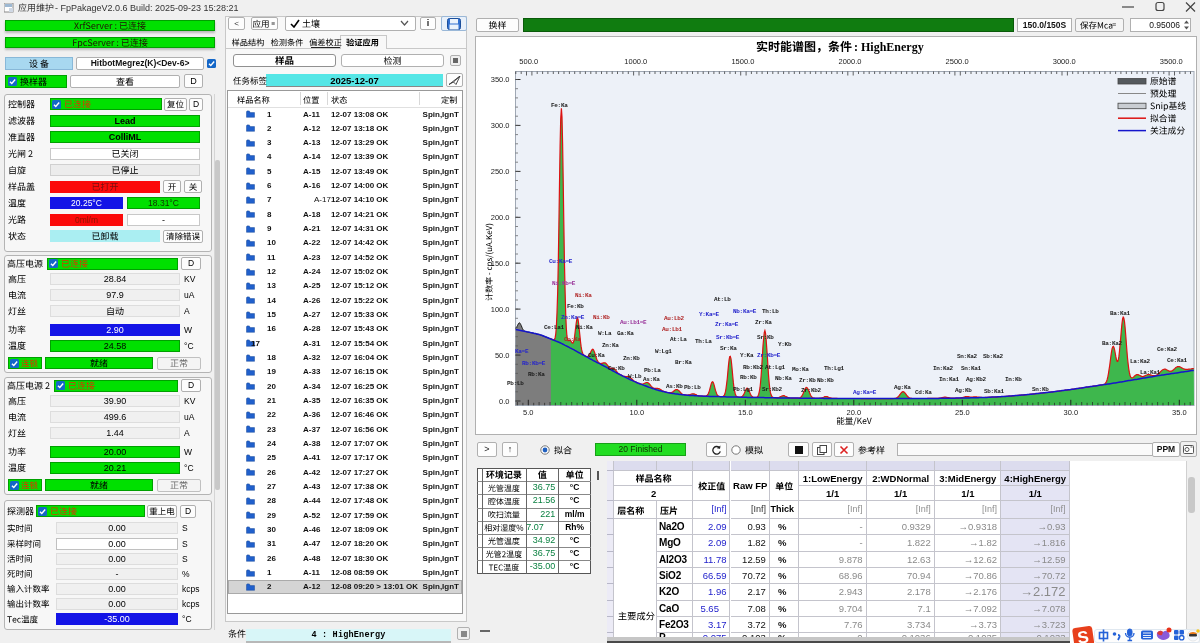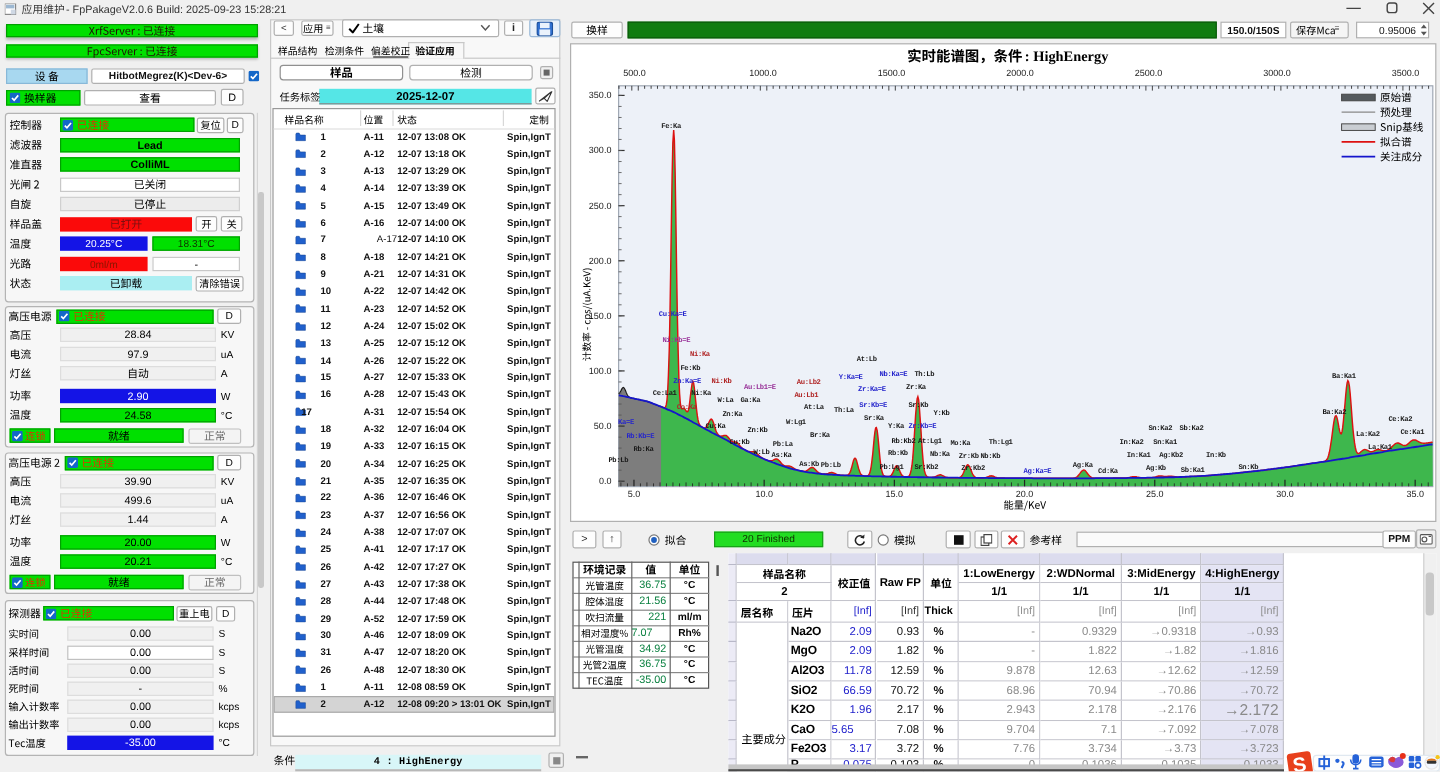--- a/index.html
+++ b/index.html
@@ -1054,21 +1054,21 @@
 <div class="a" style="left:866.6px;top:584.3px;width:68.1px;height:16.3px;background:#fff;border-right:1px solid #c4c4cc;border-bottom:1px solid #c4c4cc;"></div>
 <div class="a t" style="left:866.6px;top:584.3px;width:64.1px;height:16.3px;line-height:16.3px;font-size:9.5px;text-align:right;color:#8a8a8a;font-weight:normal">2.178</div>
 <div class="a" style="left:934.7px;top:584.3px;width:66.3px;height:16.3px;background:#fff;border-right:1px solid #c4c4cc;border-bottom:1px solid #c4c4cc;"></div>
 <div class="a t" style="left:934.7px;top:584.3px;width:62.3px;height:16.3px;line-height:16.3px;font-size:9.5px;text-align:right;color:#8a8a8a;font-weight:normal">→2.176</div>
 <div class="a" style="left:1001px;top:584.3px;width:68.5px;height:16.3px;background:#e4e4f4;border-right:1px solid #c4c4cc;border-bottom:1px solid #c4c4cc;"></div>
 <div class="a t" style="left:1001px;top:584.3px;width:64.5px;height:16.3px;line-height:16.3px;font-size:13px;text-align:right;color:#8a8a8a;font-weight:normal">→2.172</div>
 <div class="a" style="left:607px;top:600.6px;width:7.3px;height:16.3px;background:#ecebf6;border-right:1px solid #c4c4cc;border-bottom:1px solid #b8b8c8;"></div>
 <div class="a" style="left:657px;top:600.6px;width:35.9px;height:16.3px;background:#fff;border-right:1px solid #c4c4cc;border-bottom:1px solid #c4c4cc;"></div>
 <div class="a t" style="left:659px;top:600.6px;width:33.9px;height:16.3px;line-height:16.3px;font-size:10px;font-weight:bold;letter-spacing:-0.2px">CaO</div>
 <div class="a" style="left:692.9px;top:600.6px;width:37.6px;height:16.3px;background:#fff;border-right:1px solid #c4c4cc;border-bottom:1px solid #c4c4cc;"></div>
-<div class="a t" style="left:692.9px;top:600.6px;width:33.6px;height:16.3px;line-height:16.3px;font-size:9.5px;text-align:left;color:#2222cc;font-weight:normal">5.65</div>
+<div class="a t" style="left:692.9px;top:600.6px;width:33.6px;height:16.3px;line-height:16.3px;font-size:9.5px;text-align:center;color:#2222cc;font-weight:normal">5.65</div>
 <div class="a" style="left:730.5px;top:600.6px;width:39.4px;height:16.3px;background:#fff;border-right:1px solid #c4c4cc;border-bottom:1px solid #c4c4cc;"></div>
 <div class="a t" style="left:730.5px;top:600.6px;width:35.4px;height:16.3px;line-height:16.3px;font-size:9.5px;text-align:right;color:#111;font-weight:normal">7.08</div>
 <div class="a" style="left:769.9px;top:600.6px;width:28.7px;height:16.3px;background:#fff;border-right:1px solid #c4c4cc;border-bottom:1px solid #c4c4cc;"></div>
 <div class="a t" style="left:769.9px;top:600.6px;width:24.7px;height:16.3px;line-height:16.3px;font-size:9.5px;text-align:center;color:#111;font-weight:bold">%</div>
 <div class="a" style="left:798.6px;top:600.6px;width:68px;height:16.3px;background:#fff;border-right:1px solid #c4c4cc;border-bottom:1px solid #c4c4cc;"></div>
 <div class="a t" style="left:798.6px;top:600.6px;width:64px;height:16.3px;line-height:16.3px;font-size:9.5px;text-align:right;color:#8a8a8a;font-weight:normal">9.704</div>
 <div class="a" style="left:866.6px;top:600.6px;width:68.1px;height:16.3px;background:#fff;border-right:1px solid #c4c4cc;border-bottom:1px solid #c4c4cc;"></div>
 <div class="a t" style="left:866.6px;top:600.6px;width:64.1px;height:16.3px;line-height:16.3px;font-size:9.5px;text-align:right;color:#8a8a8a;font-weight:normal">7.1</div>
 <div class="a" style="left:934.7px;top:600.6px;width:66.3px;height:16.3px;background:#fff;border-right:1px solid #c4c4cc;border-bottom:1px solid #c4c4cc;"></div>
 <div class="a t" style="left:934.7px;top:600.6px;width:62.3px;height:16.3px;line-height:16.3px;font-size:9.5px;text-align:right;color:#8a8a8a;font-weight:normal">→7.092</div>

